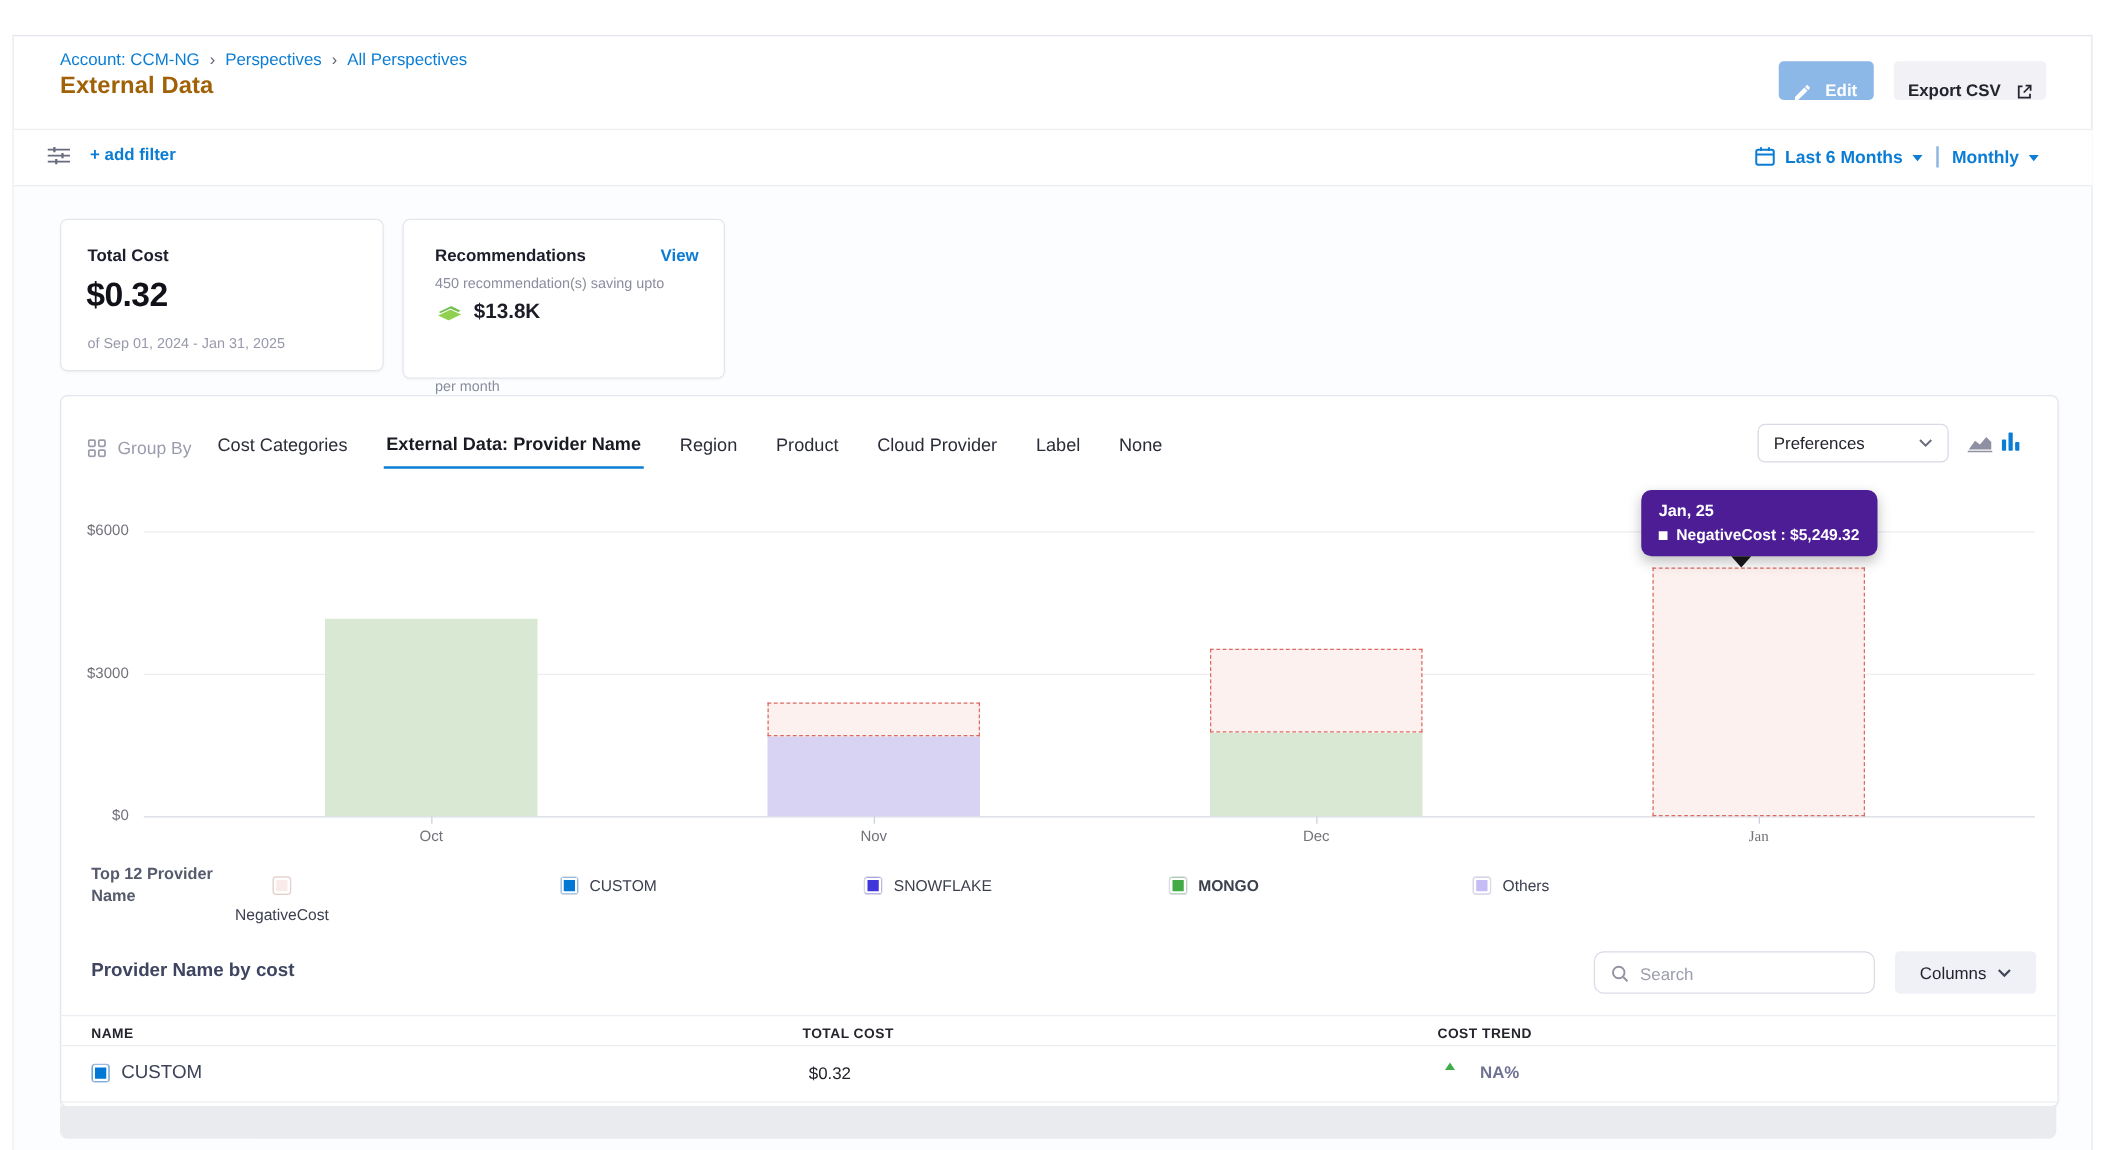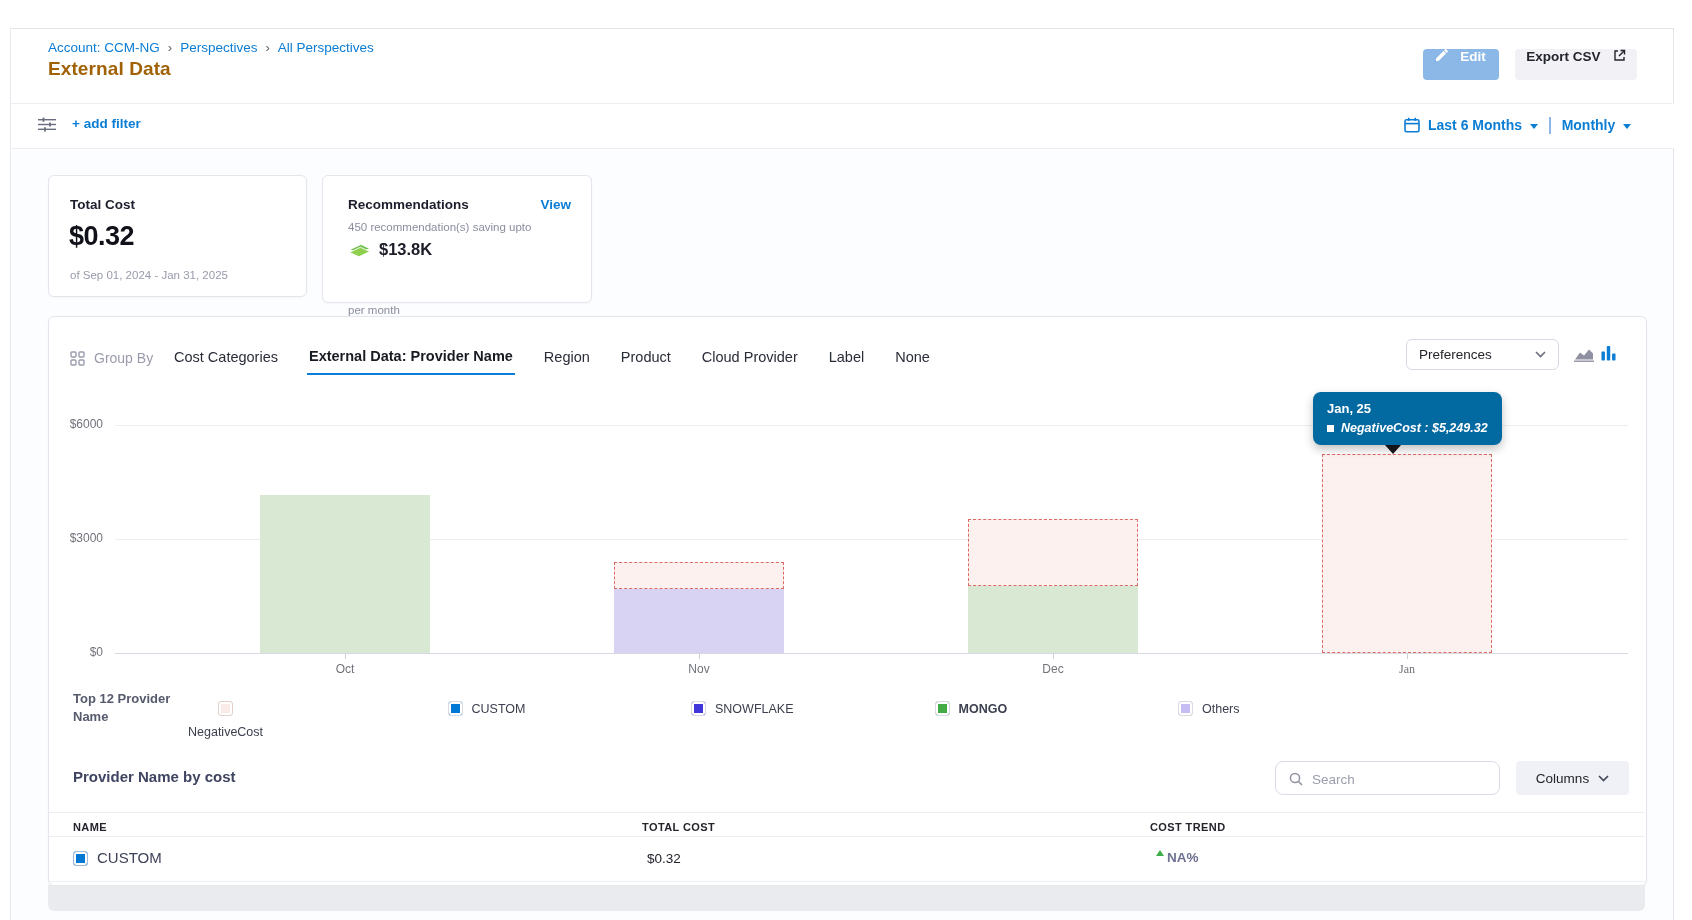--- a/index.html
+++ b/index.html
@@ -9,38 +9,38 @@
   
   .frame-top{left:10px;top:28px;width:1664px;height:1px;background:#e4e5eb;}
   .frame-left{left:10px;top:28px;width:1px;height:892px;background:#e9eaef;}
   .frame-right{left:1673px;top:28px;width:1px;height:892px;background:#e4e5eb;}
   .content-bg{left:11px;top:148px;width:1662px;height:772px;background:#fcfdfe;}
   
   .breadcrumb{left:48px;top:38px;height:18px;display:flex;align-items:center;font-size:13.5px;}
   .crumb{color:#0b7dd4;font-weight:500;cursor:pointer;}
   .crumb-sep{color:#5f6270;margin:0 8px;font-size:13px;}
   .page-title{left:48px;top:58px;font-size:19px;font-weight:700;color:#a16207;letter-spacing:.1px;}
-  .btn{display:flex;align-items:flex-start;justify-content:center;gap:12px;border-radius:4px;
+  .btn{display:flex;align-items:flex-end;justify-content:center;gap:12px;border-radius:4px;
     font-size:13.5px;font-weight:600;cursor:pointer;}
   .btn-edit{left:1423px;top:49px;width:76px;height:31px;background:#8cb8e8;color:#fff;}
   .btn-export{left:1515px;top:49px;width:122px;height:31px;background:#f1f1f6;color:#23242c;}
   
   .filter-bar{left:11px;top:103px;width:1663px;height:44px;background:#fff;
     border-top:1px solid #ededf2;border-bottom:1px solid #ededf2;}
   .filter-icon{left:38px;top:117px;}
   .add-filter{left:72px;top:116px;font-size:13.5px;font-weight:600;color:#0b7dd4;cursor:pointer;}
   .daterange{left:1404px;top:114px;height:22px;display:flex;align-items:center;gap:8px;
     color:#0b7dd4;font-size:14px;font-weight:600;cursor:pointer;}
   .caret-down{width:0;height:0;border-left:4.5px solid transparent;border-right:4.5px solid transparent;
     border-top:5.5px solid #0b7dd4;margin-top:2px;}
   .vdiv{width:1.5px;height:17px;background:#8fb6e4;margin:0 3px;}
   
   .card{background:#fff;border:1px solid #e5e6ed;border-radius:6px;box-shadow:0 1px 2px rgba(40,41,61,.04);}
   .card-total{left:48px;top:175px;width:257px;height:120px;}
-  .card-reco{left:322px;top:175px;width:256px;height:126px;padding-left:12px;}
+  .card-reco{left:322px;top:175px;width:256px;height:126px;}
   .card-label{position:absolute;left:21px;top:21px;font-size:13.5px;font-weight:700;color:#1d1e2c;}
   .total-value{position:absolute;left:20px;top:45px;font-size:27px;font-weight:800;color:#111219;letter-spacing:-.5px;}
   .total-period{position:absolute;left:21px;top:93px;font-size:11.5px;color:#989aab;}
   .reco-label{position:absolute;left:25px;top:21px;font-size:13.5px;font-weight:700;color:#1d1e2c;}
   .reco-view{position:absolute;right:20px;top:21px;font-size:13.5px;font-weight:600;color:#0b7dd4;cursor:pointer;}
   .reco-line1{position:absolute;left:25px;top:45px;font-size:11.5px;color:#8b8d9e;}
   .reco-saving{position:absolute;left:25px;top:64px;display:flex;align-items:center;gap:8px;}
   .reco-amount{font-size:16.5px;font-weight:800;color:#1b1c27;}
   .reco-line2{position:absolute;left:25px;top:96px;font-size:11.5px;color:#8b8d9e;margin-top:32px;}
   
@@ -60,24 +60,24 @@
   .chart-type-bar{left:1601px;top:345px;cursor:pointer;}
   
   .chart-layer{left:0;top:0;width:1692px;height:920px;pointer-events:none;}
   .gridline{position:absolute;height:1px;background:#ededf3;}
   .gridline.baseline{background:#d7dae5;}
   .ytick{position:absolute;left:38px;width:65px;text-align:right;font-size:12px;color:#71727a;}
   .xtick{position:absolute;top:653px;width:1px;height:6px;background:#ccd0dd;}
   .xlabel{position:absolute;top:662px;width:120px;text-align:center;font-size:12px;color:#71727a;}
   .bar-seg{position:absolute;box-sizing:border-box;pointer-events:auto;cursor:pointer;}
   
-  .tooltip{left:1313px;top:392px;background:#0369a1;border-radius:8px;padding:9px 14px 10px;color:#fff;
+  .tooltip{left:1313px;top:392px;background:#4c1d95;border-radius:8px;padding:9px 14px 10px;color:#fff;
     z-index:5;box-shadow:0 4px 10px rgba(0,0,0,.25);}
   .tt-title{font-size:13px;font-weight:700;margin-bottom:5px;}
-  .tt-row{display:flex;align-items:center;gap:7px;font-size:12.5px;font-weight:600;white-space:nowrap;font-style:italic;}
+  .tt-row{display:flex;align-items:center;gap:7px;font-size:12.5px;font-weight:600;white-space:nowrap;}
   .tt-bullet{width:7px;height:7px;background:#fff;display:inline-block;}
   .tt-caret{position:absolute;left:72px;bottom:-9px;width:0;height:0;
     border-left:8px solid transparent;border-right:8px solid transparent;border-top:9px solid #141419;}
   
   .legend-title{left:73px;top:690px;width:112px;font-size:13px;font-weight:600;color:#565a6d;line-height:18px;}
   .lg-item{position:absolute;top:701px;display:flex;align-items:center;gap:9px;cursor:pointer;}
   .lg-swatch{width:15px;height:15px;border-radius:3px;box-shadow:inset 0 0 0 2px #fff;border:1px solid #d9dbe4;box-sizing:border-box;}
   .lg-label{font-size:12.5px;color:#3c404f;}
   
   .table-title{left:73px;top:768px;font-size:15px;font-weight:700;color:#3f4461;}
@@ -89,21 +89,21 @@
   .search-icn{position:absolute;left:13px;top:10px;}
   .columns-btn{left:1516px;top:761px;width:113px;height:34px;background:#f0f1f6;border-radius:4px;
     display:flex;align-items:center;justify-content:center;gap:9px;font-size:13.5px;color:#23242c;cursor:pointer;}
   .tline{position:absolute;left:48px;width:1597px;height:1px;background:#edeef3;}
   .th{position:absolute;top:821px;font-size:11px;font-weight:700;letter-spacing:.4px;color:#23242c;}
   .trow{position:absolute;left:48px;width:1597px;height:45px;cursor:pointer;}
   .row-swatch{position:absolute;left:25px;top:15px;width:15px;height:15px;border-radius:3px;
     box-shadow:inset 0 0 0 2px #fff;border:1px solid #9fb9da;box-sizing:border-box;}
   .row-name{position:absolute;left:49px;top:13px;font-size:15px;font-weight:500;color:#3d4258;}
   .row-cost{position:absolute;left:599px;top:15px;font-size:13.5px;color:#23242c;}
-  .row-trend{position:absolute;left:1108px;top:14px;display:flex;align-items:flex-start;gap:3px;}
+  .row-trend{position:absolute;left:1108px;top:14px;display:flex;align-items:flex-start;gap:20px;}
   .tri-up{width:0;height:0;border-left:4.5px solid transparent;border-right:4.5px solid transparent;
     border-bottom:6px solid #3fae49;}
   .trend-val{font-size:13.5px;font-weight:600;color:#6e7191;}
 </style>
 </head>
 <body>
 
 <div class="screen">
   <div class="abs frame-top"></div>
   <div class="abs frame-left"></div>

